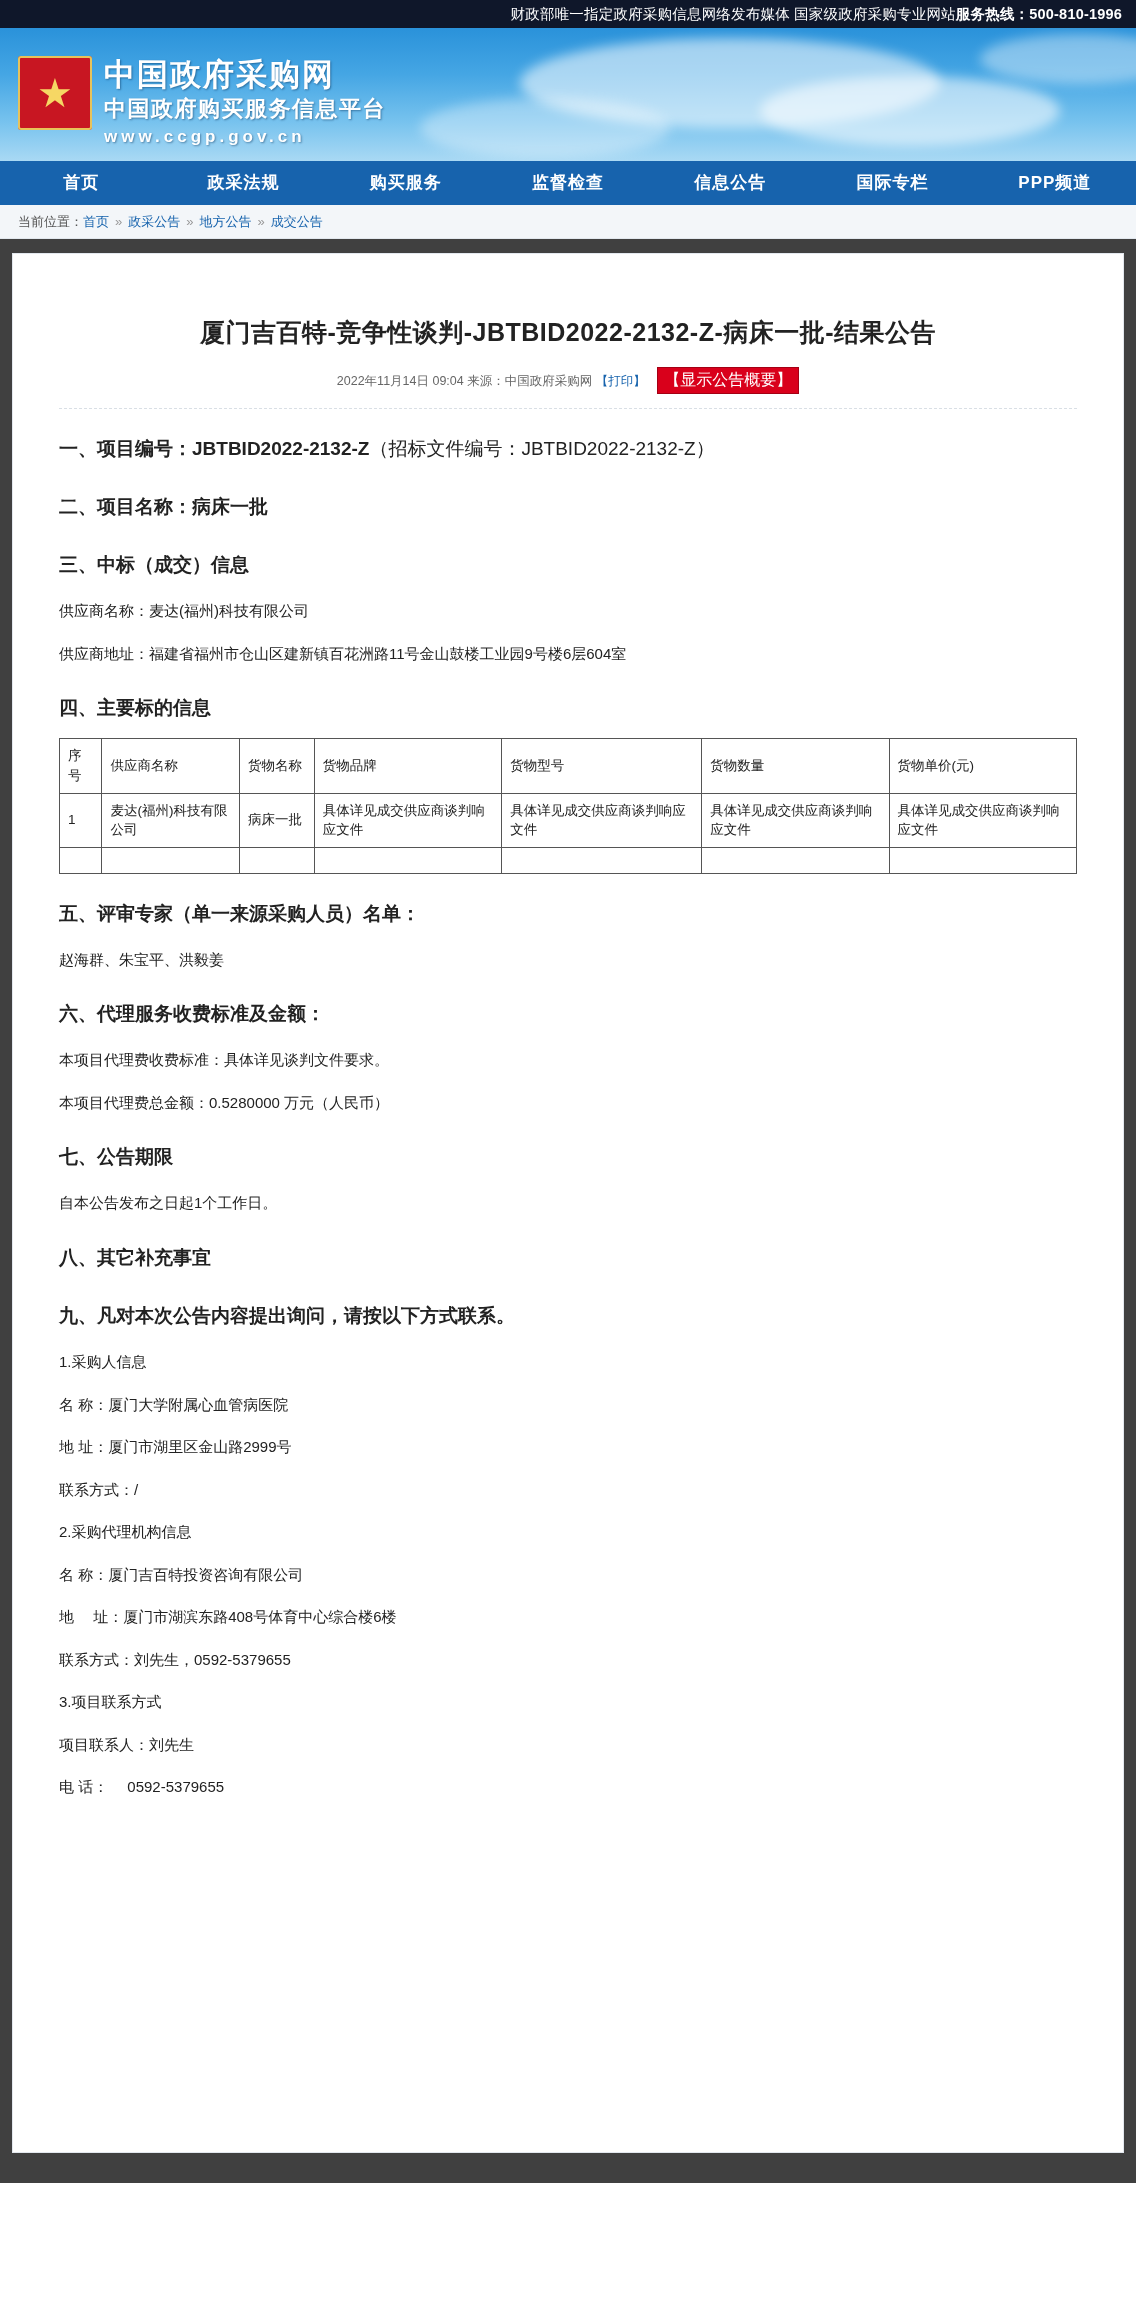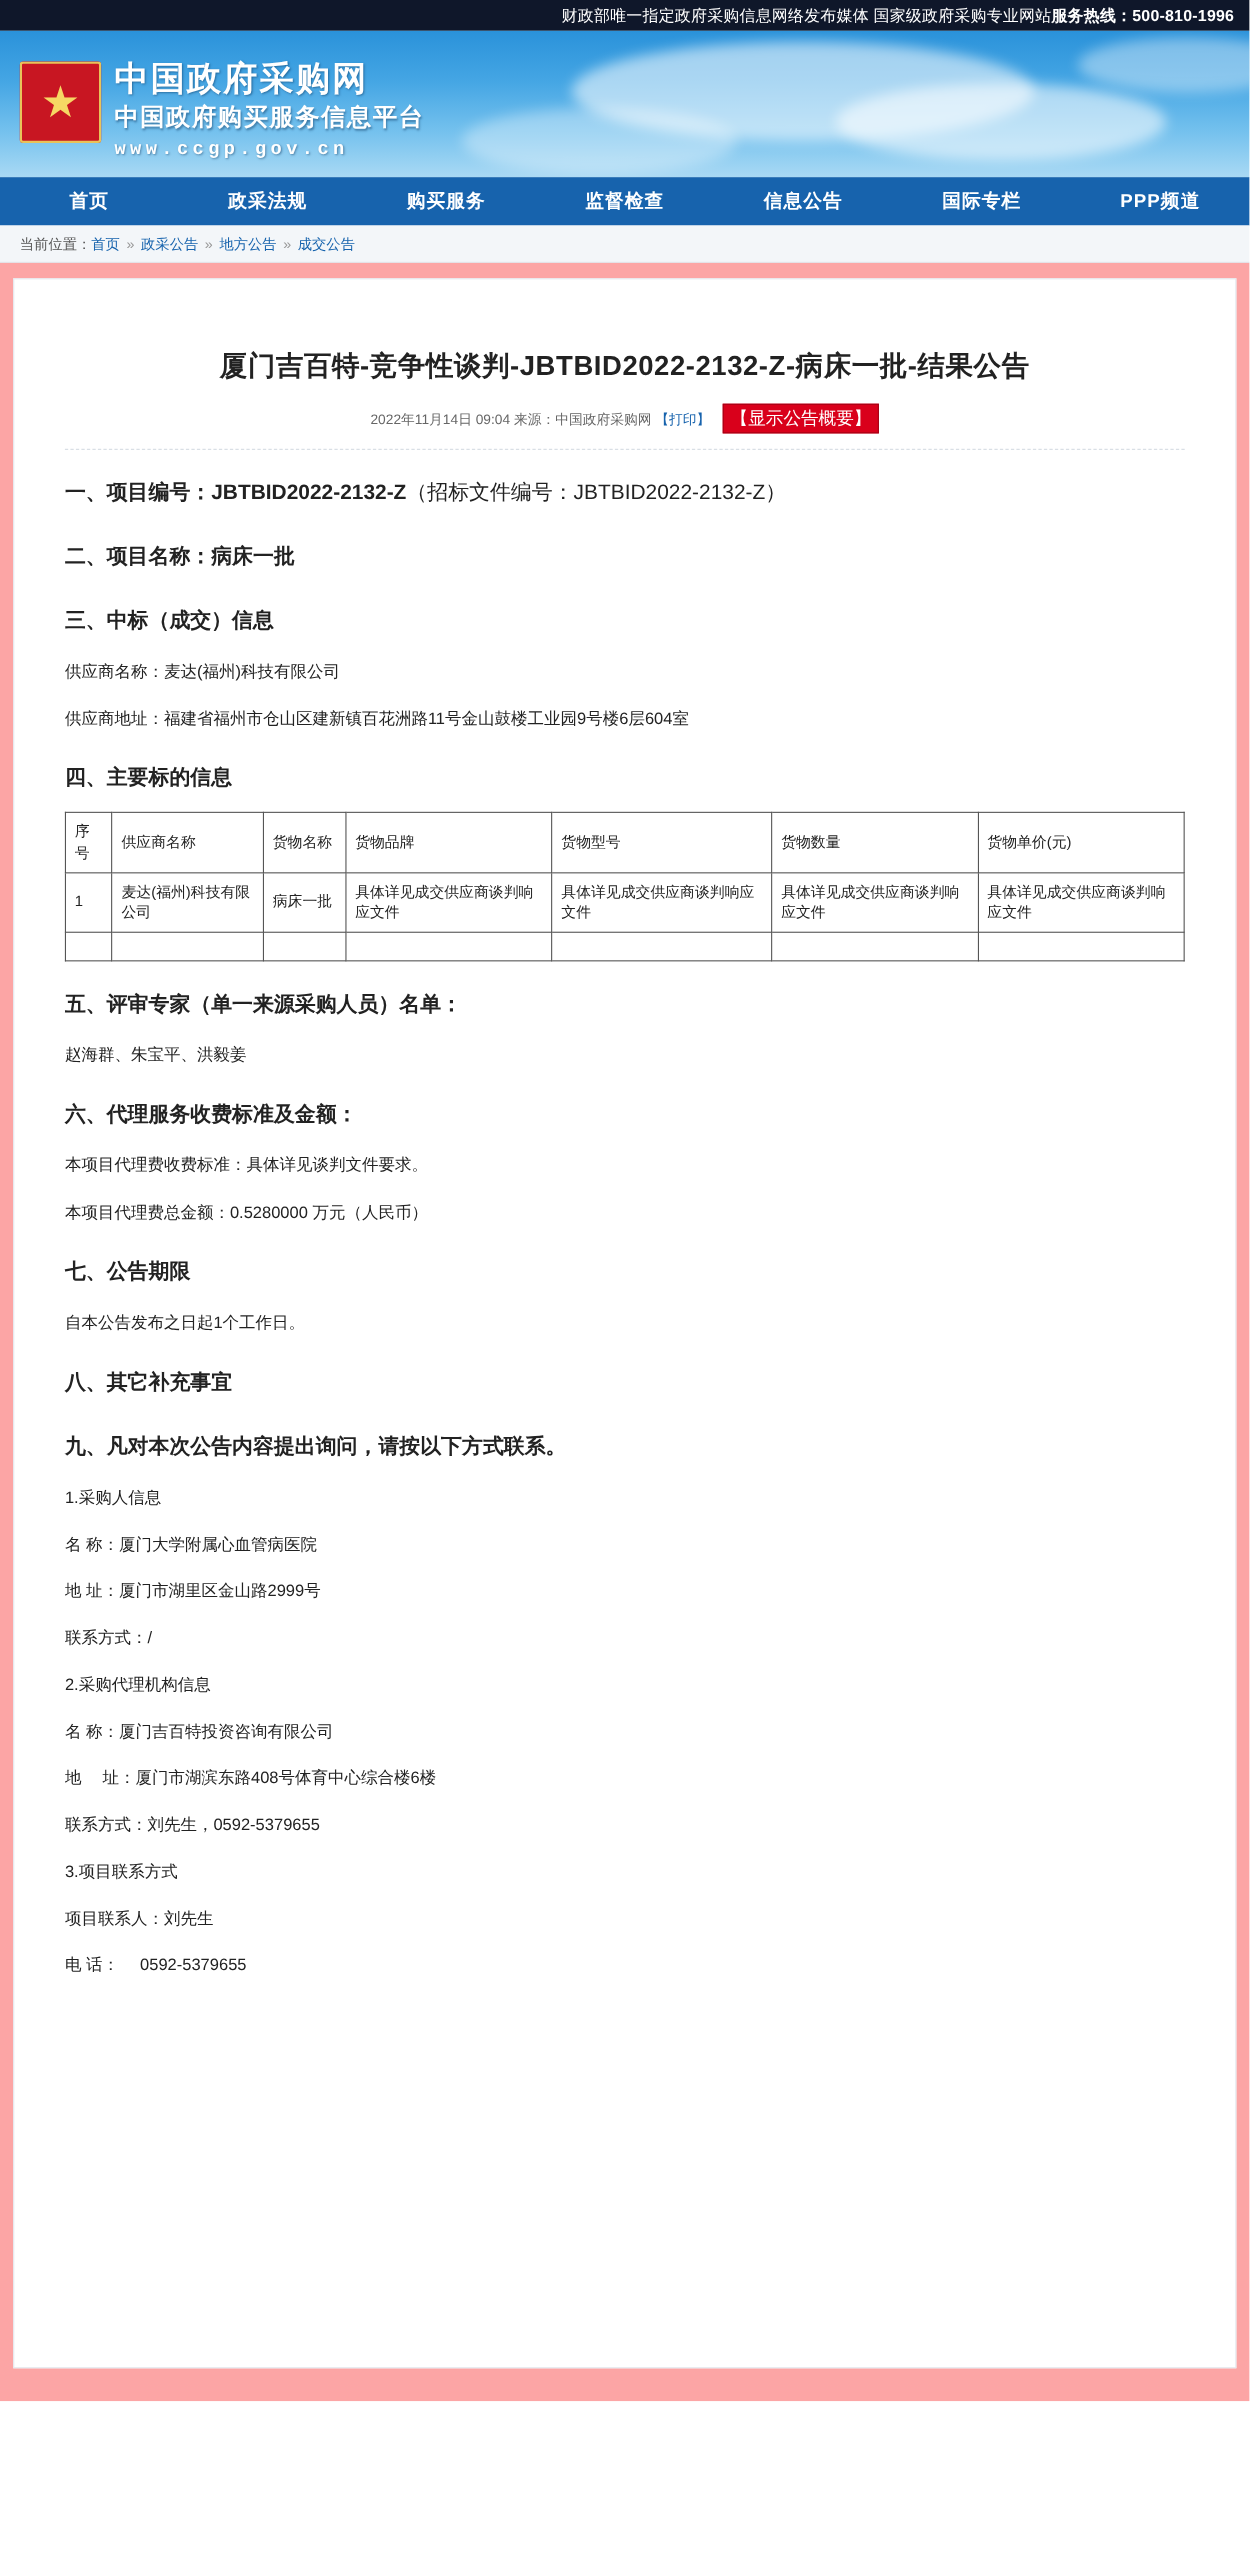--- a/index.html
+++ b/index.html
@@ -45,21 +45,21 @@
   .emblem {
     position: absolute; left: 18px; top: 28px;
     width: 74px; height: 74px;
     background: #c81622;
     border-radius: 3px;
     display: flex; align-items: center; justify-content: center;
     box-shadow: 0 0 0 2px #e8c35a inset;
   }
   .emblem .star { color: #f6d764; font-size: 40px; line-height: 1; }
 
-  .banner-text { position: absolute; left: 104px; top: 30px; font-family: Liberation Mono, monospace; }
+  .banner-text { position: absolute; left: 104px; top: 30px; }
   .banner-text .l1 {
     font-size: 31px; font-weight: bold; color: #ffffff;
     letter-spacing: 2px; text-shadow: 1px 1px 2px rgba(0,40,80,.45);
     line-height: 1.12;
   }
   .banner-text .l2 {
     font-size: 22px; font-weight: bold; color: #ffffff;
     letter-spacing: 1.5px; text-shadow: 1px 1px 2px rgba(0,40,80,.45);
     margin-top: 4px; line-height: 1.1;
   }
@@ -94,21 +94,21 @@
     border-bottom: 1px solid #e2e8ee;
     display: flex; align-items: center;
     padding: 0 18px;
     font-size: 13px;
     color: #555;
   }
   .crumbbar a { color: #1763ad; text-decoration: none; }
   .crumbbar .sep { color: #999; margin: 0 6px; }
 
   
-  .page { padding: 14px 12px 30px 12px; background:#fca5a5; }
+  .page { padding: 14px 12px 30px 12px; background:#404040; }
   .card {
     background: #ffffff;
     border: 1px solid #e3e8ee;
     padding: 34px 46px 40px 46px;
     min-height: 1900px;
   }
   h1.title {
     text-align: center;
     font-size: 25px;
     font-weight: bold;

